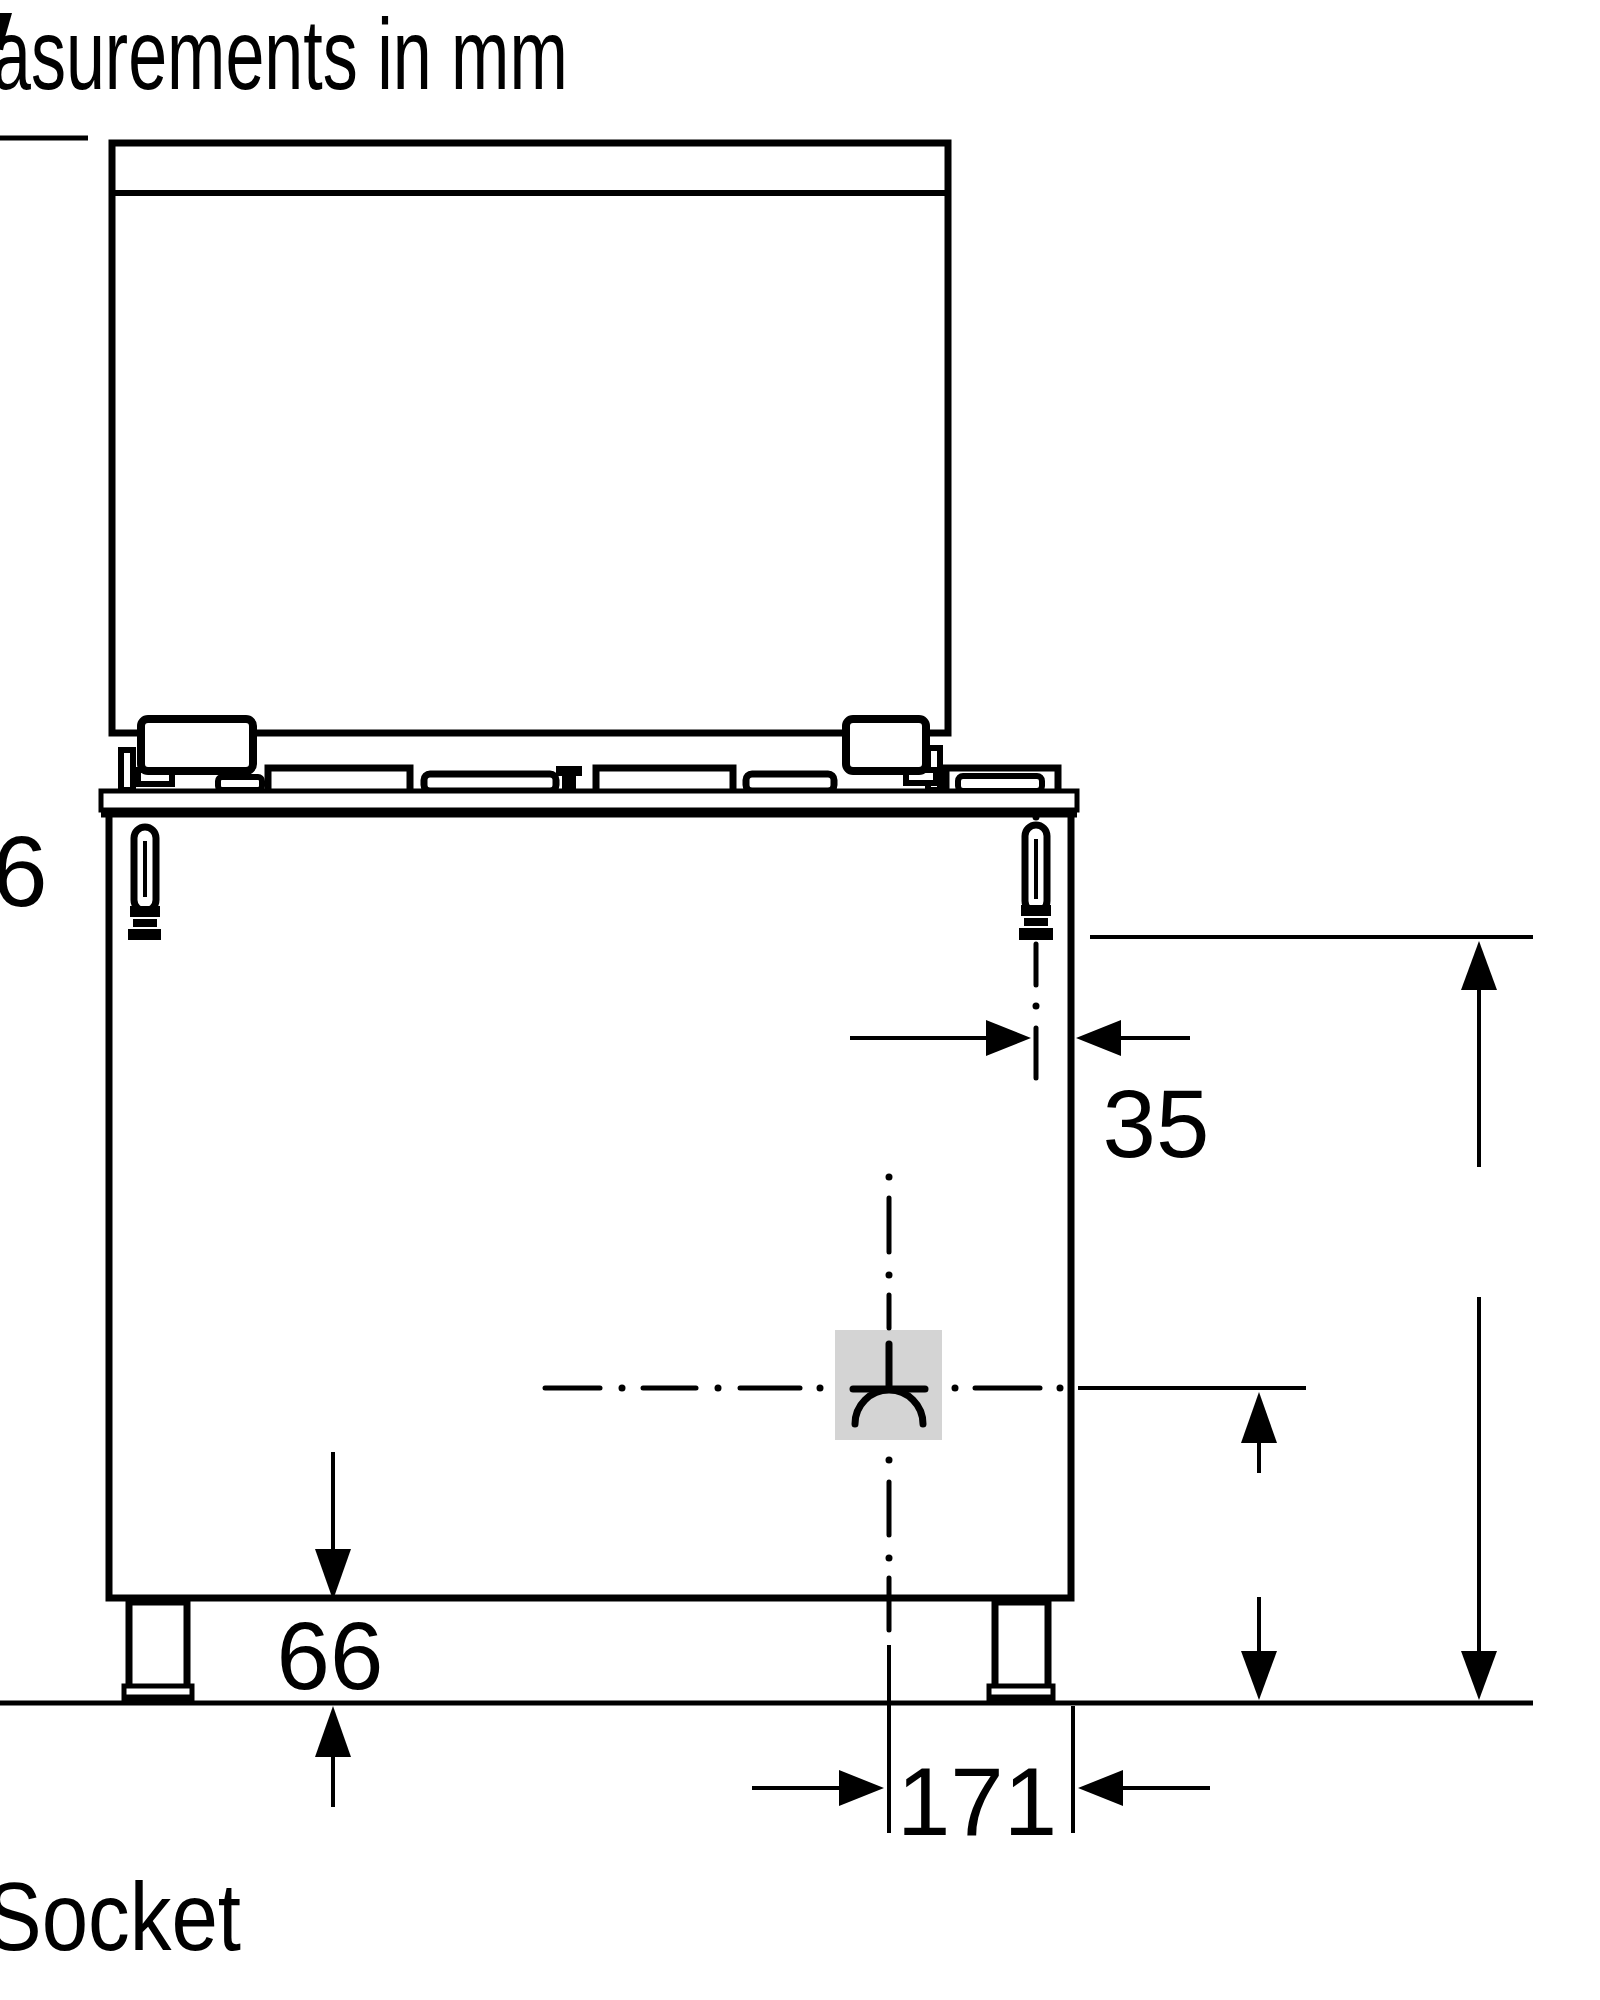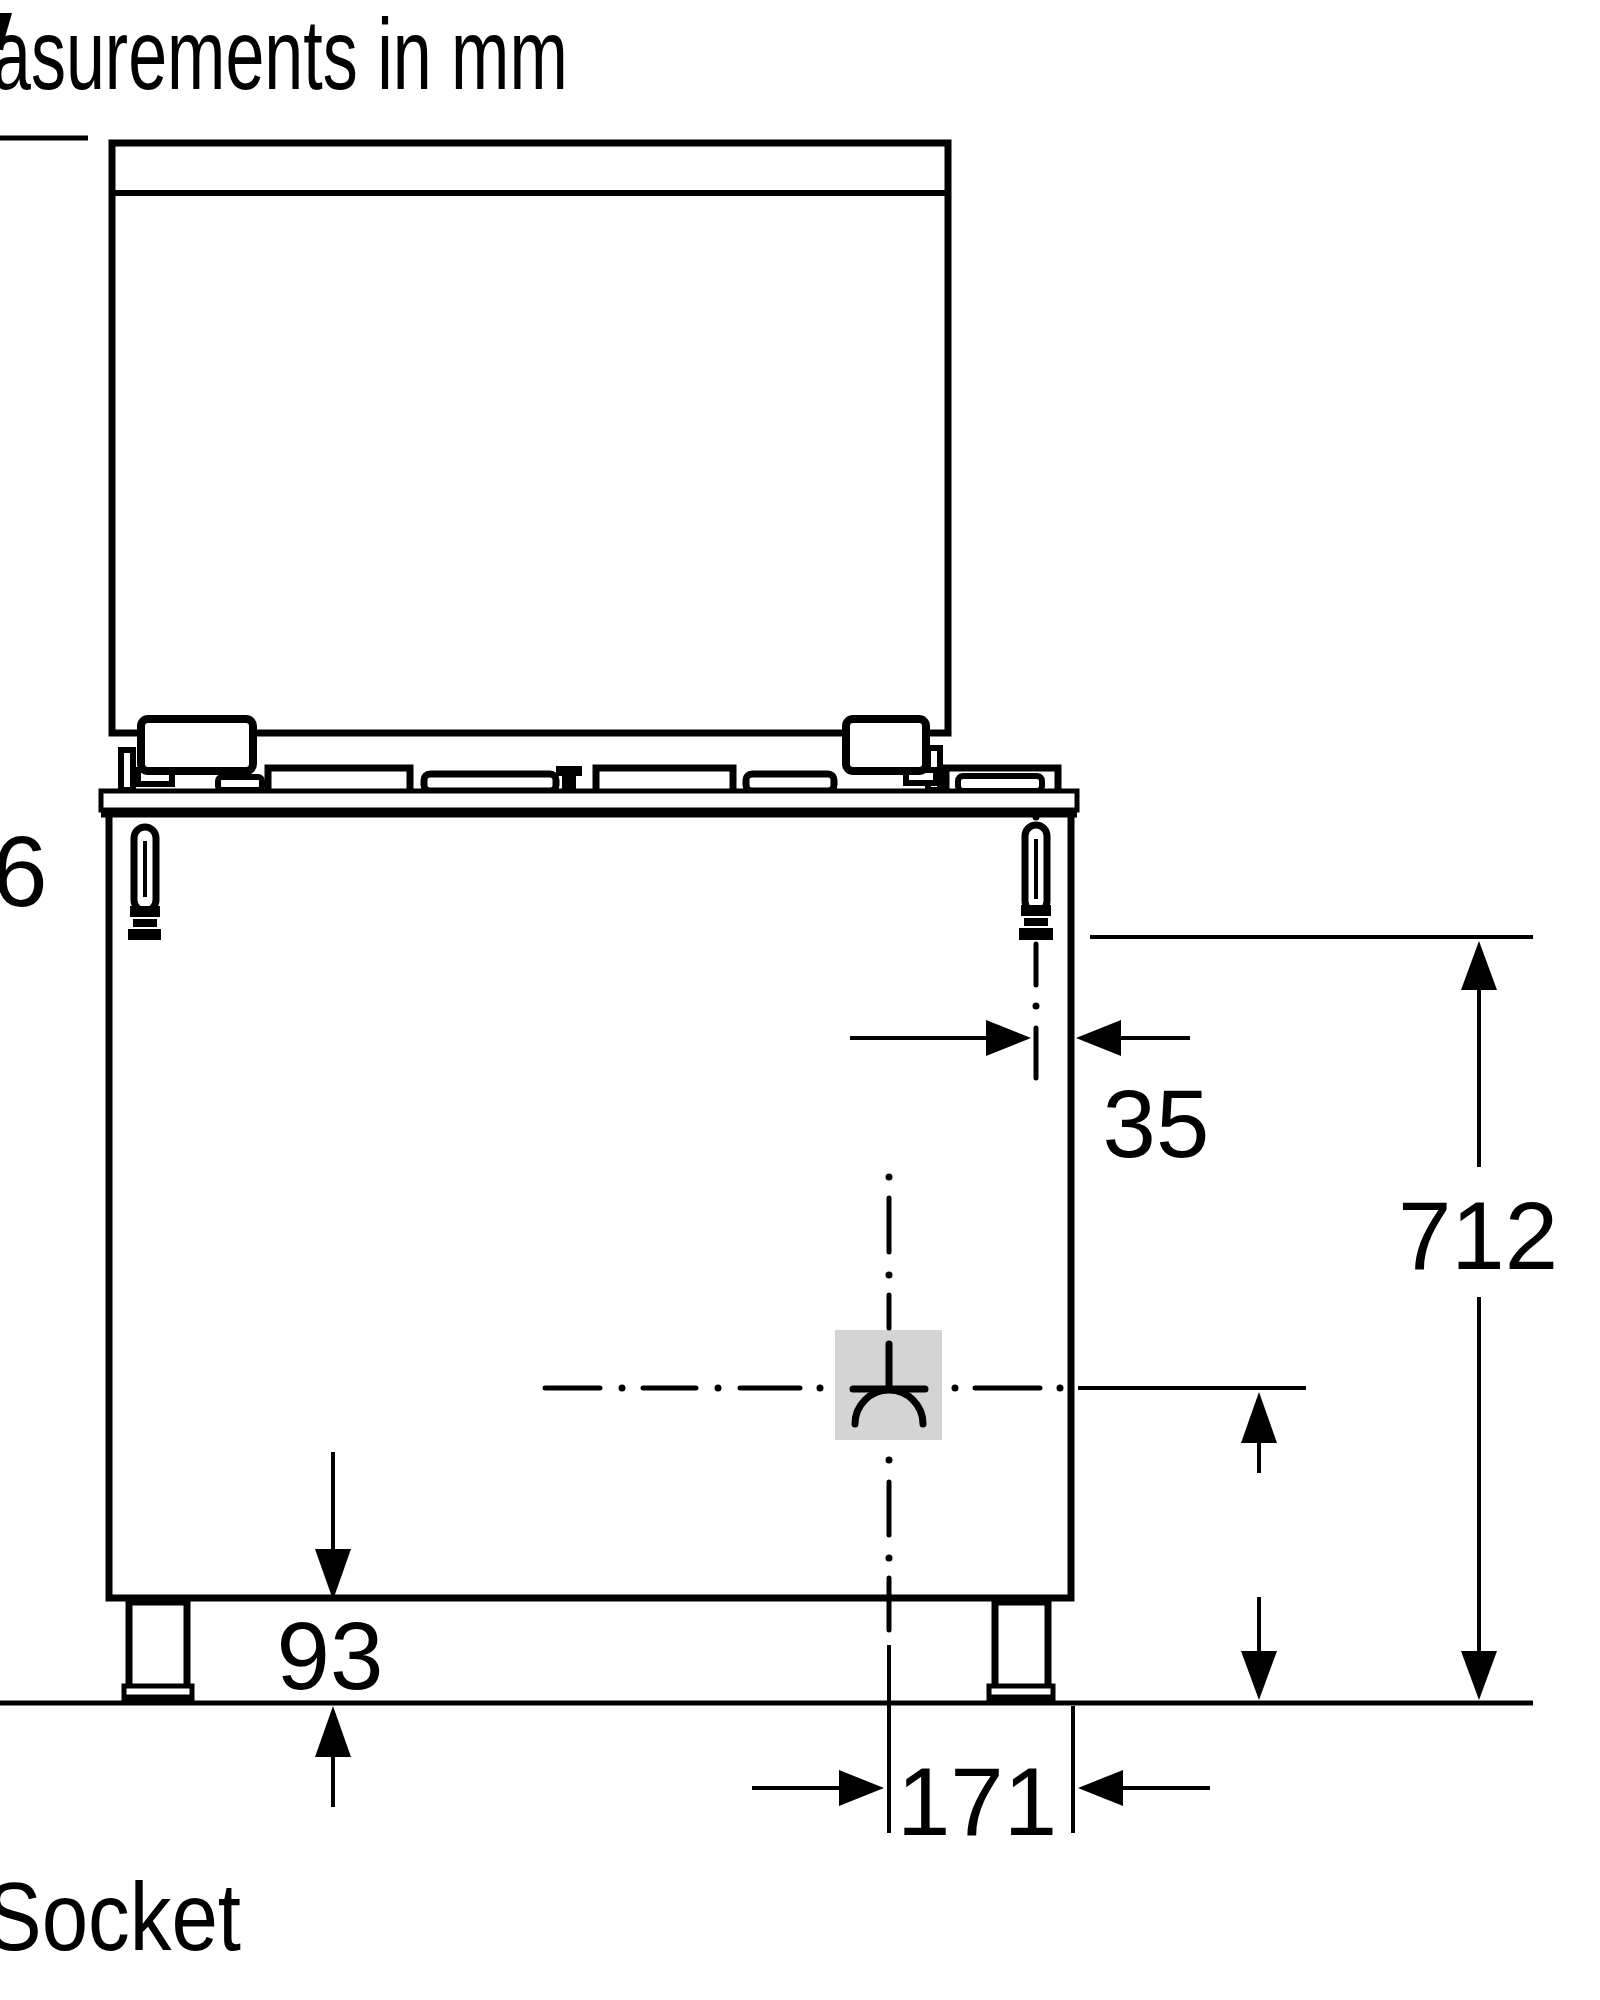--- a/index.html
+++ b/index.html
@@ -182,22 +182,21 @@
       <line x1="1123" y1="1788" x2="1210" y2="1788"></line>
     </g>
   </svg>
 
   <div class="label title-text" style="left:-8px;top:4px;">asurements in mm</div>
 
   <div class="label edge-num" style="left:-8px;top:821px;">6</div>
 
   <div class="label dim-text centered" style="left:1156px;top:1076px;text-align:center;">35</div>
 
-  <div class="label dim-text centered" style="left:1478px;top:1188px;">712</div>
-
-
-  <div class="label dim-text centered" style="left:330px;top:1608px;">93</div>
+
+
+  <div class="label dim-text centered" style="left:330px;top:1608px;">66</div>
 
   <div class="label dim-text centered" style="left:977px;top:1754px;">171</div>
 
   <div class="label socket-text" style="left:-14px;top:1868px;">Socket</div>
 
 </div>
 
 </body></html>

